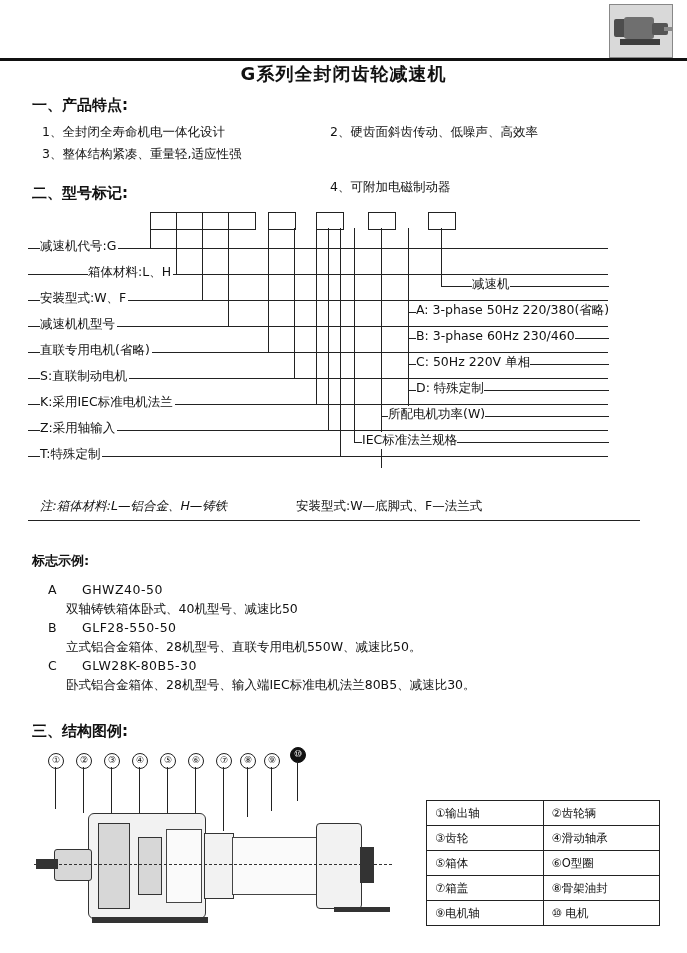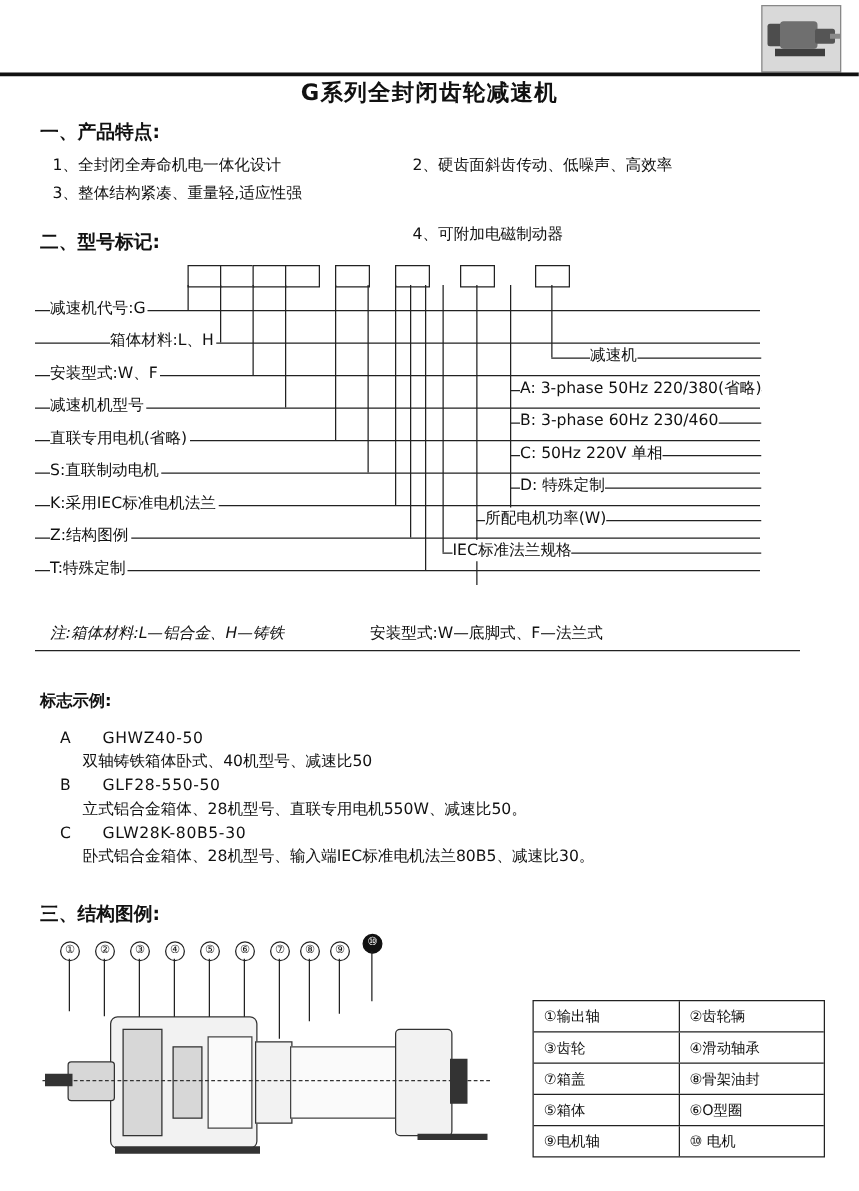--- a/index.html
+++ b/index.html
@@ -147,21 +147,21 @@
     <div class="hline" style="left:0px;top:222px;width:580px;"></div>
     <div class="hline" style="left:0px;top:248px;width:580px;"></div>
 
     <div class="lbl" style="left:12px;top:30px;">减速机代号:G</div>
     <div class="lbl" style="left:12px;top:56px;margin-left:48px;">箱体材料:L、H</div>
     <div class="lbl" style="left:12px;top:82px;">安装型式:W、F</div>
     <div class="lbl" style="left:12px;top:108px;">减速机机型号</div>
     <div class="lbl" style="left:12px;top:134px;">直联专用电机(省略)</div>
     <div class="lbl" style="left:12px;top:160px;">S:直联制动电机</div>
     <div class="lbl" style="left:12px;top:186px;">K:采用IEC标准电机法兰</div>
-    <div class="lbl" style="left:12px;top:212px;">Z:结构图例</div>
+    <div class="lbl" style="left:12px;top:212px;">Z:采用轴输入</div>
     <div class="lbl" style="left:12px;top:238px;">T:特殊定制</div>
 
     <div class="vline" style="left:413px;top:20px;height:58px;"></div>
     <div class="vline" style="left:353px;top:20px;height:240px;"></div>
     <div class="vline" style="left:301px;top:20px;height:0px;"></div>
 
     <div class="hline" style="left:413px;top:78px;width:168px;"></div>
     <div class="hline" style="left:380px;top:104px;width:201px;"></div>
     <div class="hline" style="left:380px;top:130px;width:201px;"></div>
     <div class="hline" style="left:380px;top:156px;width:201px;"></div>
@@ -243,27 +243,27 @@
     <div class="legend">
       <div class="row">
         <div class="cell">①输出轴</div>
         <div class="cell">②齿轮辆</div>
       </div>
       <div class="row">
         <div class="cell">③齿轮</div>
         <div class="cell">④滑动轴承</div>
       </div>
       <div class="row">
+        <div class="cell">⑤箱体</div>
+        <div class="cell">⑥O型圈</div>
+      </div>
+      <div class="row">
         <div class="cell">⑦箱盖</div>
         <div class="cell">⑧骨架油封</div>
       </div>
       <div class="row">
-        <div class="cell">⑤箱体</div>
-        <div class="cell">⑥O型圈</div>
-      </div>
-      <div class="row">
         <div class="cell">⑨电机轴</div>
         <div class="cell">⑩ 电机</div>
       </div>
     </div>
   </div>
 
 </div>
 
 </body></html>

